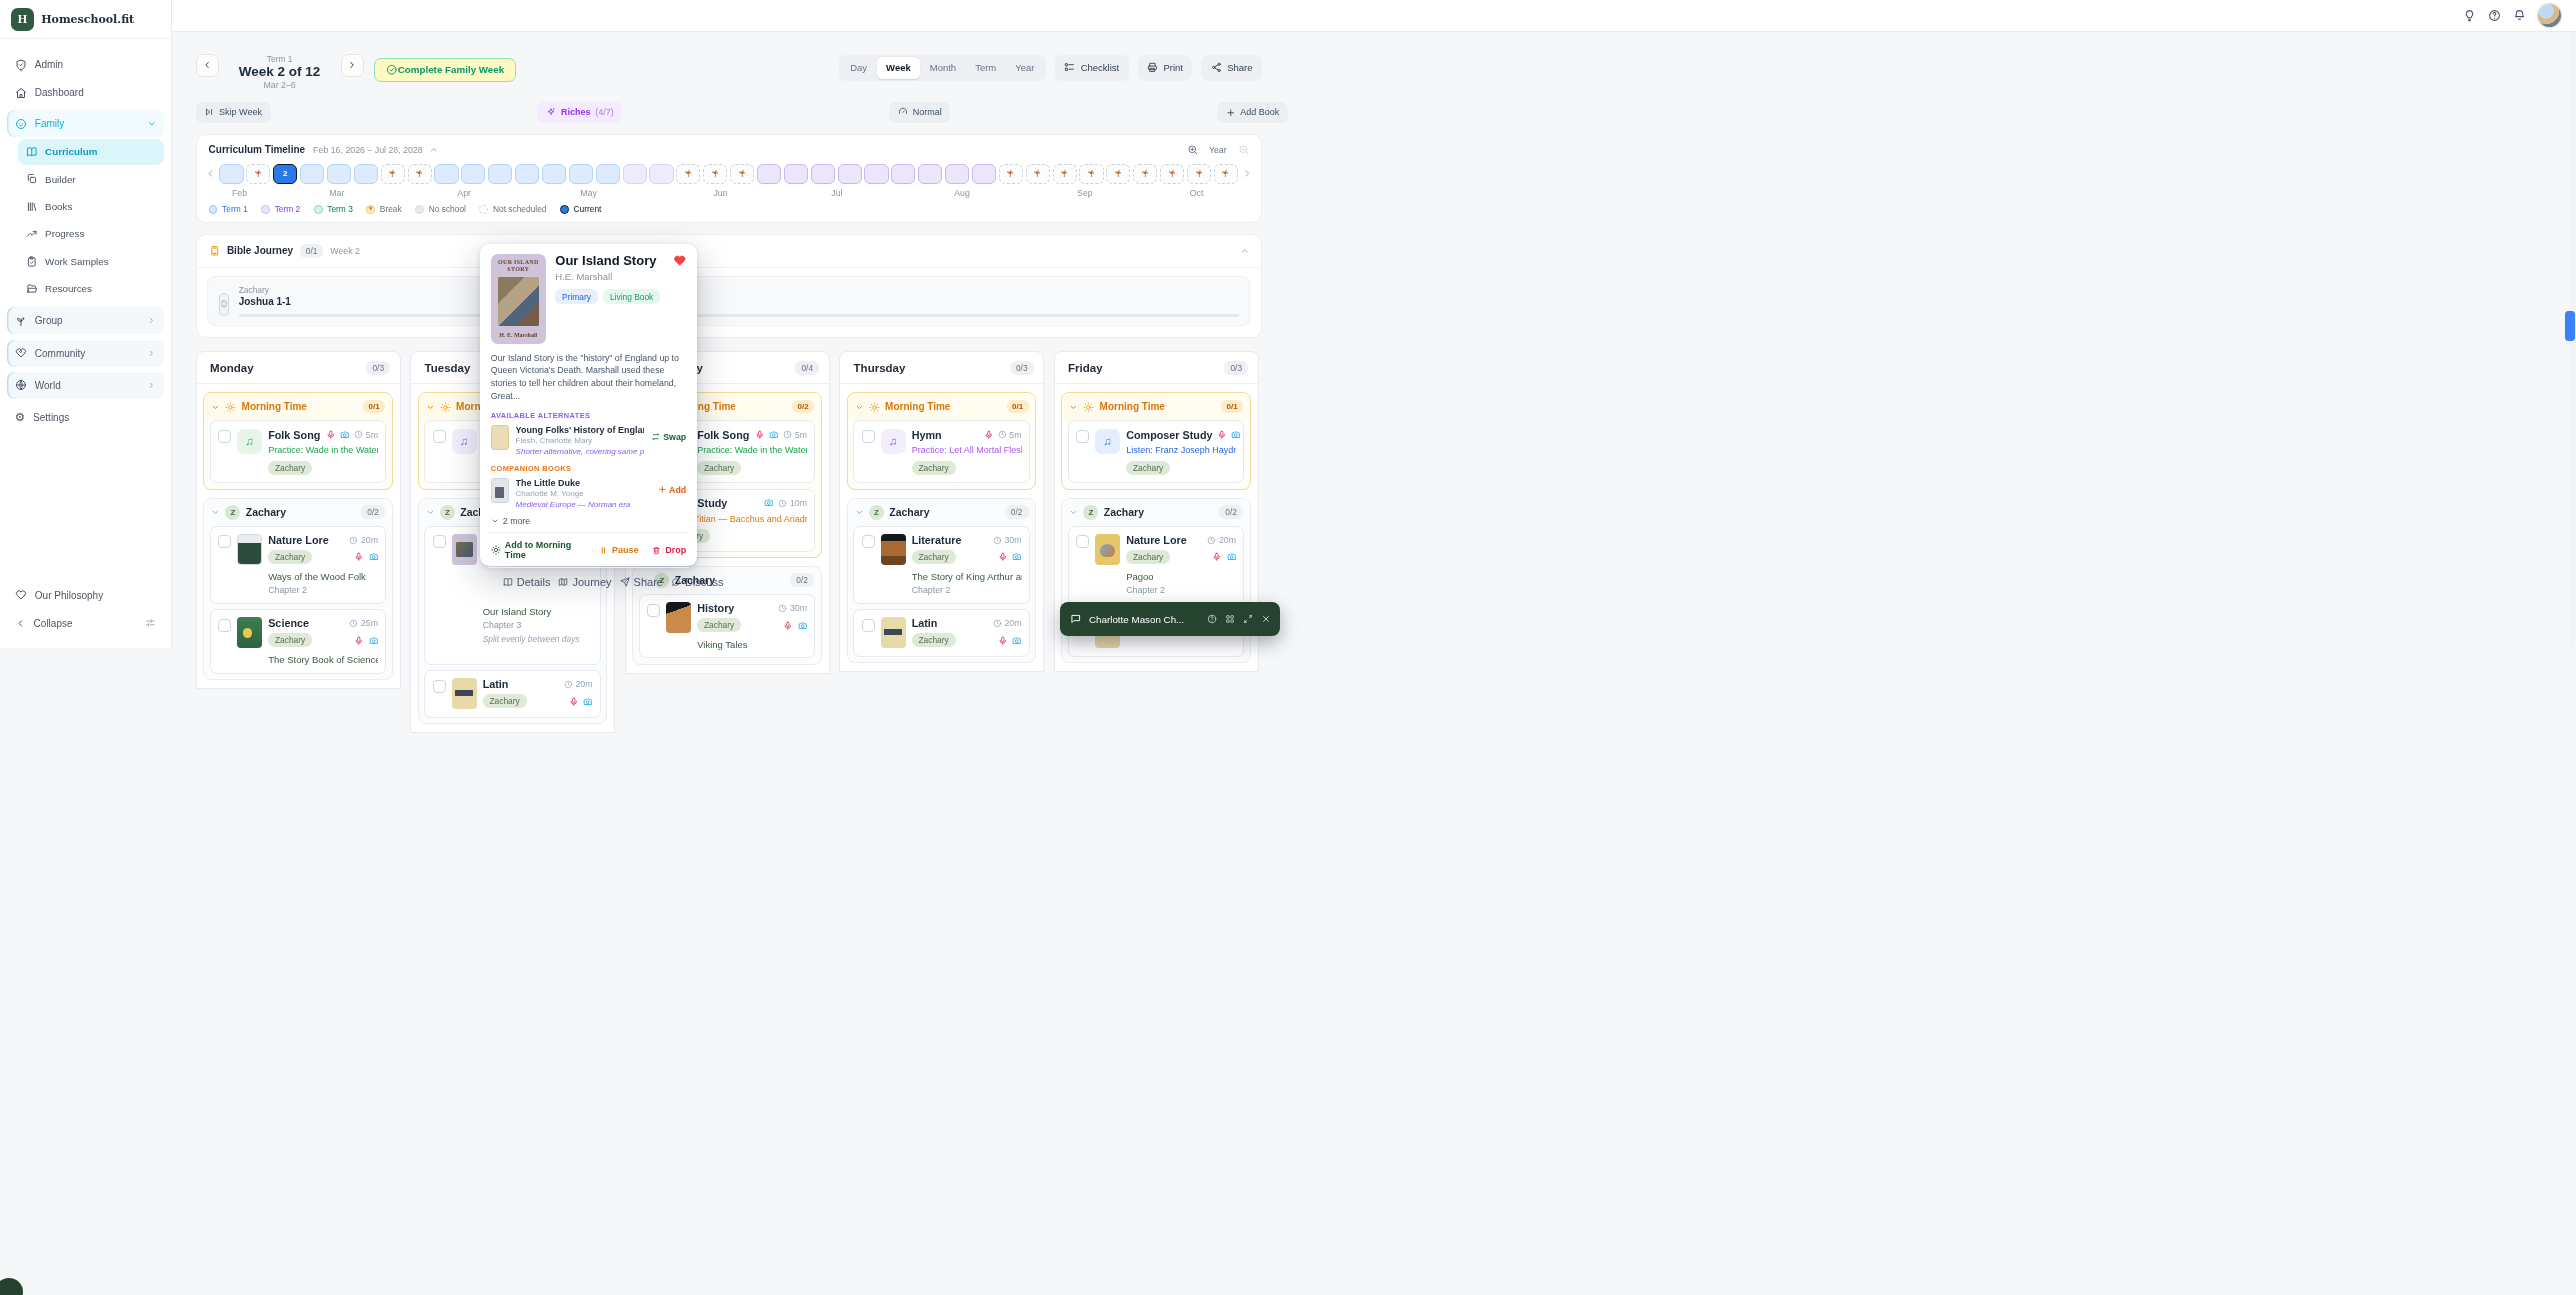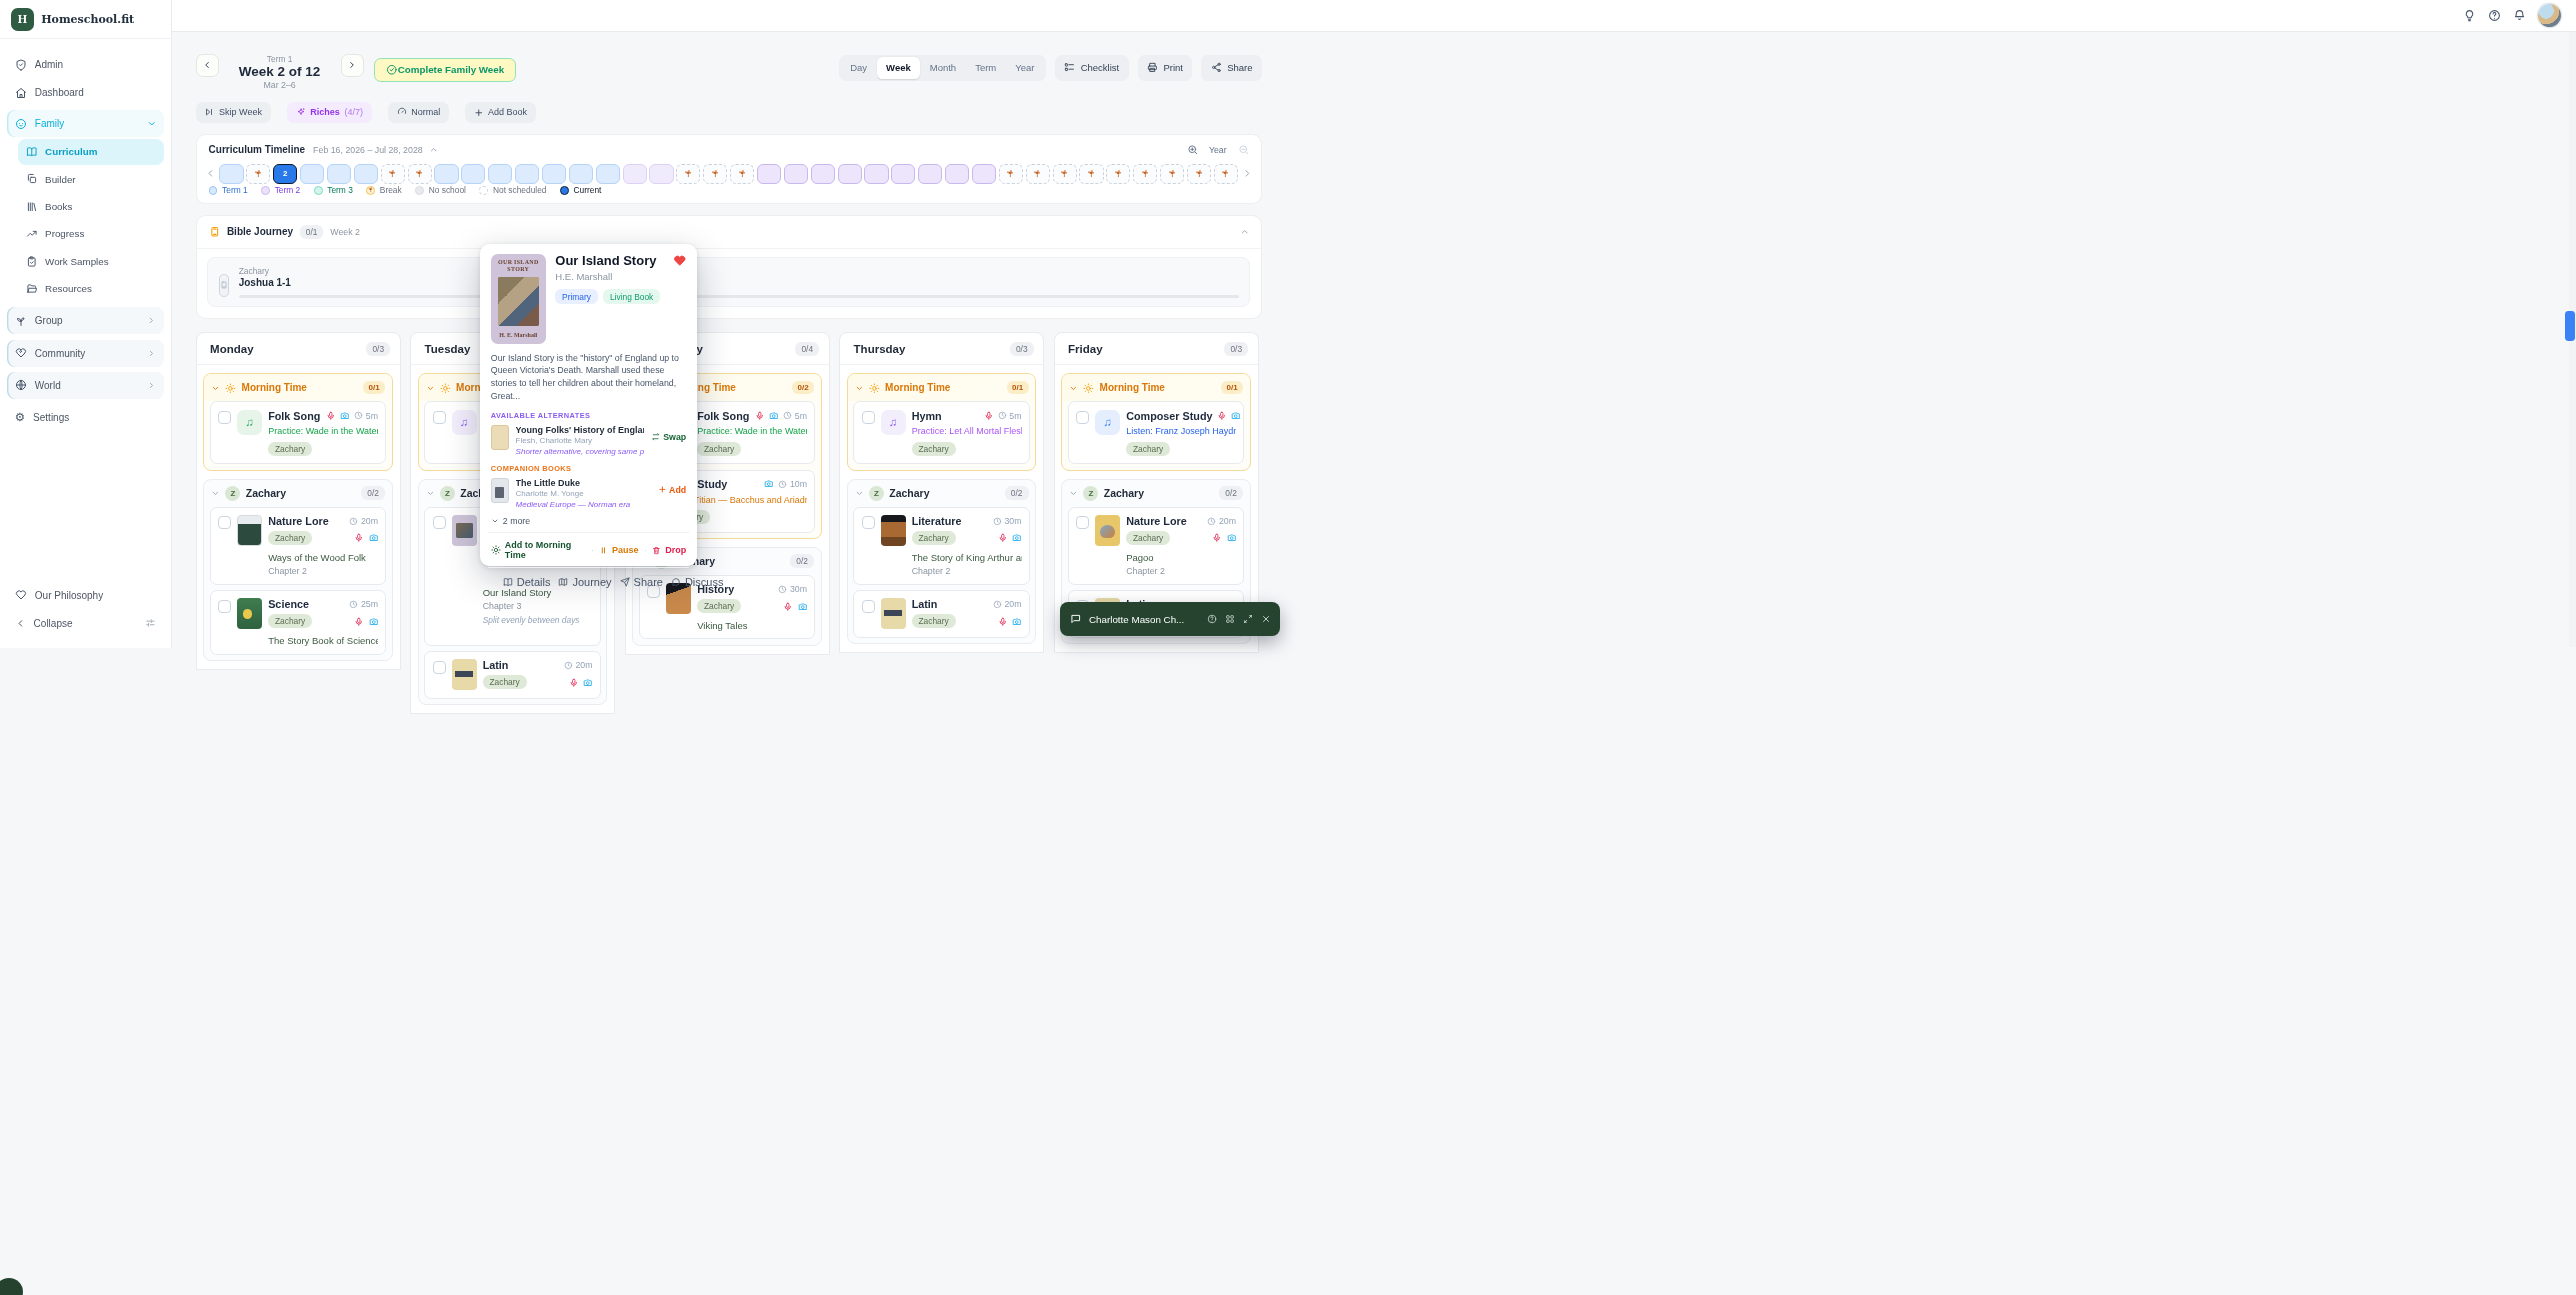--- a/index.html
+++ b/index.html
@@ -57,21 +57,21 @@
     display:flex; align-items:center; gap:0; cursor:pointer; }
   .head-right { margin-left:auto; display:flex; align-items:center; gap:9px; margin-top:1.4px; }
   .seg { background:#edeff2; border-radius:6.8px; height:26px; display:flex; align-items:center;
     padding:2px; }
   .seg-item { padding:0 9.5px; height:21.6px; display:flex; align-items:center; font-size:9.5px;
     color:#64748b; cursor:pointer; border-radius:5.4px; }
   .seg-item.active { background:#fff; color:#111827; font-weight:bold; box-shadow:0 0.7px 1.4px rgba(0,0,0,.12); }
   .toolbtn { background:#edeff2; border-radius:6.8px; height:26px; padding:0 9.5px; display:flex;
     align-items:center; gap:5.4px; font-size:9.5px; color:#334155; cursor:pointer; }
 
-  .chips-row { display:flex; gap:16px; padding:12px 0 0 23.6px; }
+  .chips-row { display:flex; gap:16px; padding:12px 0 0 23.6px;justify-content:space-between; }
   .chip { height:21px; border-radius:6.8px; background:#eceff2; color:#3f4d63; font-size:9px;
     font-weight:500; display:flex; align-items:center; gap:4.7px; padding:0 8.8px; cursor:pointer; }
   .chip.riches { background:#f5ebfe; color:#9333ea; font-weight:bold; }
   .chip.riches .cnt { color:#b07ae8; font-weight:normal; }
 
   
   .card-panel { background:#fff; border:0.7px solid #eceef0; border-radius:9.5px; margin:10.8px 26px 0 23.6px; }
   .tl-head { display:flex; align-items:center; padding:9.5px 12px 2.7px 12px; }
   .tl-title { font-size:10px; font-weight:bold; color:#1e293b; }
   .tl-range { font-size:8.8px; color:#8b95a1; margin-left:8px; }
@@ -688,20 +688,31 @@
               <path d="M11 11C9 8.5 6.5 7.5 3.5 8.5 5.5 10.5 8.5 11.3 11 11zM11 11c-.8-3 .2-5.8 3-7.5 1 3 .2 5.8-3 7.5zM11 11c2.2-1.8 4.8-2.2 7.5-.8-2 2-4.8 2.3-7.5.8z"></path>
             </svg>
           </div>
         </div>
       <span class="chev">
           <svg width="10.8" height="10.8" viewBox="0 0 24 24" fill="none" stroke="currentColor" stroke-width="2.2" stroke-linecap="round" stroke-linejoin="round">
             <path d="m9 6 6 6-6 6"></path>
           </svg>
         </span>
     </div>
+    <div class="tl-months" id="tl-months">
+        <span style="left: 1.5%;">Feb</span>
+        <span style="left: 11%;">Mar</span>
+        <span style="left: 23.5%;">Apr</span>
+        <span style="left: 35.5%;">May</span>
+        <span style="left: 48.5%;">Jun</span>
+        <span style="left: 60%;">Jul</span>
+        <span style="left: 72%;">Aug</span>
+        <span style="left: 84%;">Sep</span>
+        <span style="left: 95%;">Oct</span>
+      </div>
     <div class="legend">
       <span class="lg b1">
           <span class="dot t1"></span>
           <span>Term 1</span>
         </span>
       <span class="lg b2">
           <span class="dot t2"></span>
           <span>Term 2</span>
         </span>
       <span class="lg b3">

